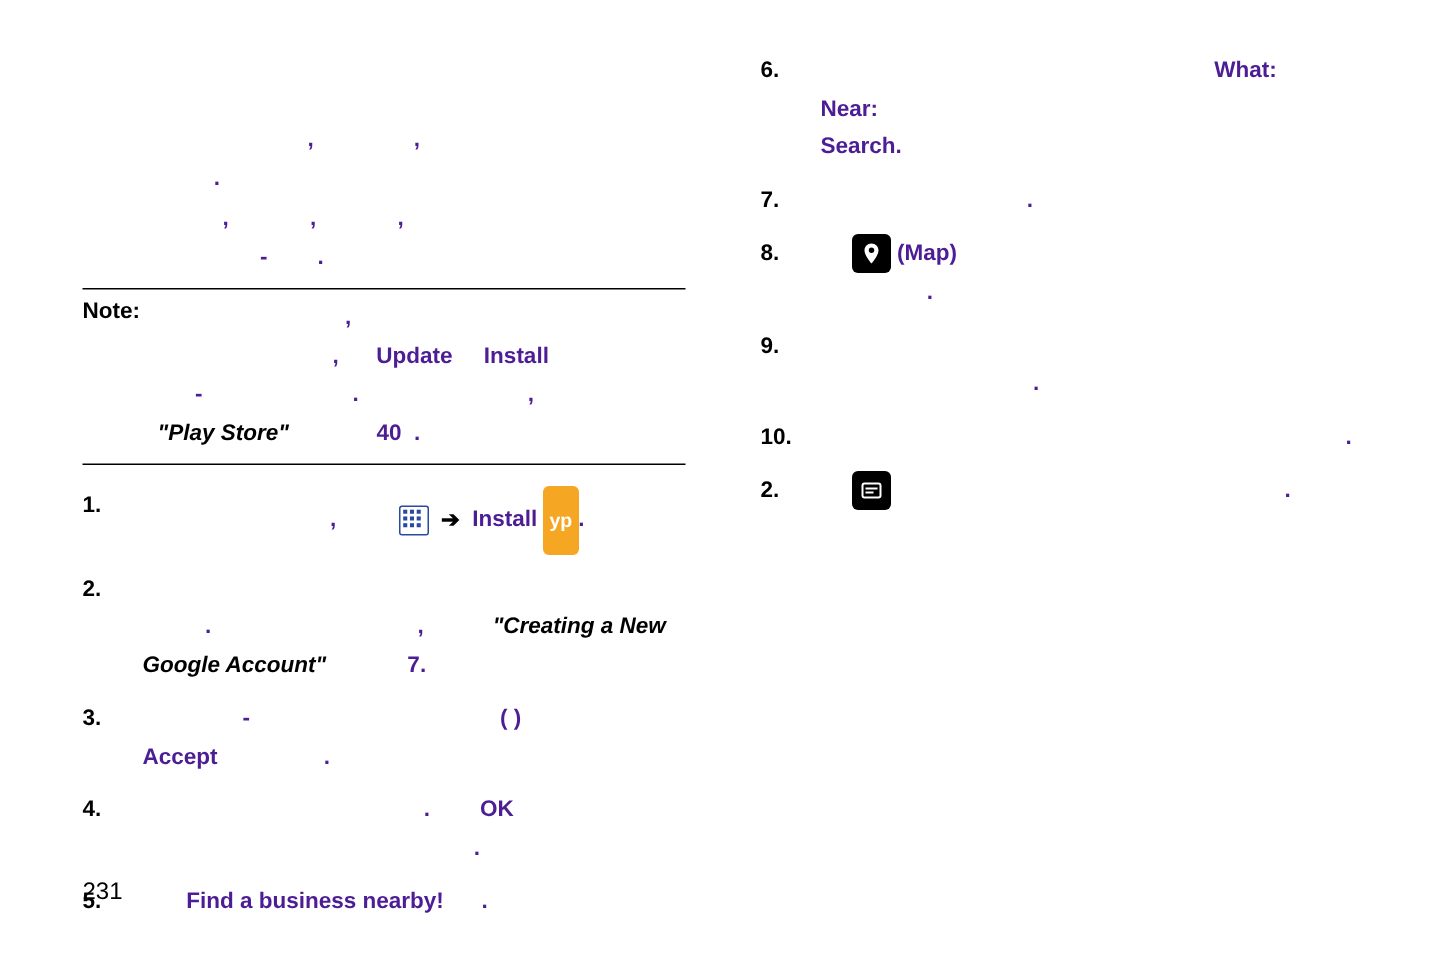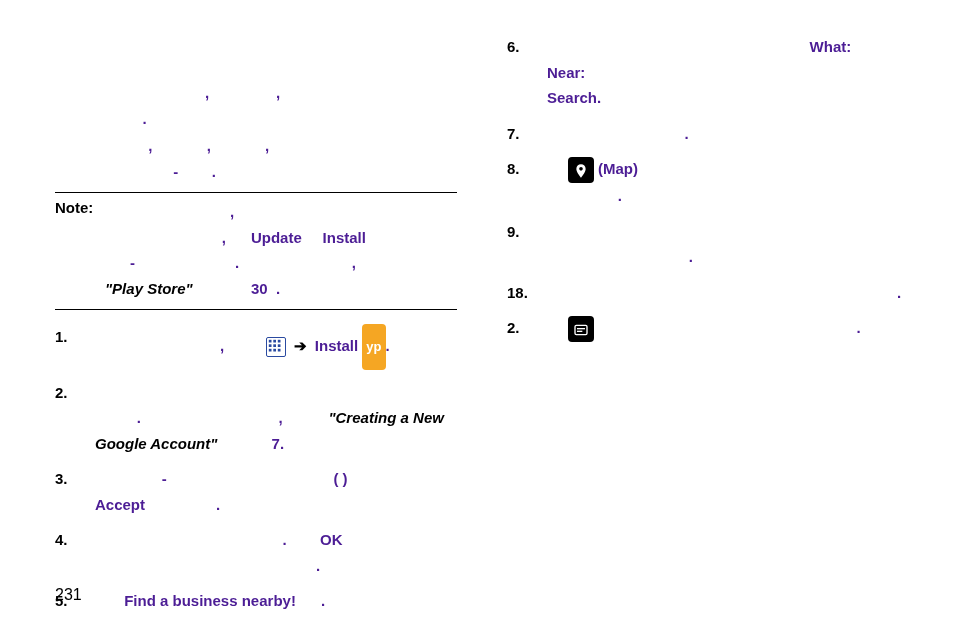--- a/index.html
+++ b/index.html
@@ -77,21 +77,21 @@
       <div class="note-label">Note:</div>
       <div class="note-body">
         <span class="filler">&nbsp;&nbsp;&nbsp;&nbsp;&nbsp;&nbsp;&nbsp;&nbsp;&nbsp;&nbsp;&nbsp;&nbsp;&nbsp;&nbsp;&nbsp;&nbsp;&nbsp;&nbsp;&nbsp;&nbsp;&nbsp;&nbsp;&nbsp;&nbsp;&nbsp;&nbsp;&nbsp;&nbsp;&nbsp;&nbsp;</span><span class="txt">,</span><br>
         <span class="filler">&nbsp;&nbsp;&nbsp;&nbsp;&nbsp;&nbsp;&nbsp;&nbsp;&nbsp;&nbsp;&nbsp;&nbsp;&nbsp;&nbsp;&nbsp;&nbsp;&nbsp;&nbsp;&nbsp;&nbsp;&nbsp;&nbsp;&nbsp;&nbsp;&nbsp;&nbsp;&nbsp;&nbsp;</span><span class="txt">,</span>
         <span class="filler">&nbsp;&nbsp;&nbsp;&nbsp;&nbsp;</span><span class="txt">Update</span>
         <span class="filler">&nbsp;&nbsp;&nbsp;&nbsp;</span><span class="txt">Install</span><br>
         <span class="filler">&nbsp;&nbsp;&nbsp;&nbsp;&nbsp;&nbsp;</span><span class="txt">-</span>
         <span class="filler">&nbsp;&nbsp;&nbsp;&nbsp;&nbsp;&nbsp;&nbsp;&nbsp;&nbsp;&nbsp;&nbsp;&nbsp;&nbsp;&nbsp;&nbsp;&nbsp;&nbsp;&nbsp;&nbsp;&nbsp;&nbsp;&nbsp;&nbsp;</span><span class="txt">.</span>
         <span class="filler">&nbsp;&nbsp;&nbsp;&nbsp;&nbsp;&nbsp;&nbsp;&nbsp;&nbsp;&nbsp;&nbsp;&nbsp;&nbsp;&nbsp;&nbsp;&nbsp;&nbsp;&nbsp;&nbsp;&nbsp;&nbsp;&nbsp;&nbsp;&nbsp;&nbsp;&nbsp;</span><span class="txt">,</span><br>
         <span class="italic">"Play Store"</span>
-        <span class="filler">&nbsp;&nbsp;&nbsp;&nbsp;&nbsp;&nbsp;&nbsp;&nbsp;&nbsp;&nbsp;&nbsp;&nbsp;&nbsp;</span><span class="txt">30</span>
+        <span class="filler">&nbsp;&nbsp;&nbsp;&nbsp;&nbsp;&nbsp;&nbsp;&nbsp;&nbsp;&nbsp;&nbsp;&nbsp;&nbsp;</span><span class="txt">40</span>
         <span class="filler">&nbsp;</span><span class="txt">.</span>
       </div>
     </div>
 
     <hr class="hr">
 
     <ol class="steps">
       <li>
         <span class="num">1.</span>
         <span class="body">
@@ -185,21 +185,21 @@
           <span class="filler">&nbsp;&nbsp;&nbsp;&nbsp;&nbsp;&nbsp;&nbsp;&nbsp;&nbsp;&nbsp;&nbsp;&nbsp;&nbsp;&nbsp;&nbsp;&nbsp;&nbsp;</span><span class="txt">.</span>
         </span>
       </li>
       <li>
         <span class="num">9.</span>
         <span class="body"><br>
           <span class="filler">&nbsp;&nbsp;&nbsp;&nbsp;&nbsp;&nbsp;&nbsp;&nbsp;&nbsp;&nbsp;&nbsp;&nbsp;&nbsp;&nbsp;&nbsp;&nbsp;&nbsp;&nbsp;&nbsp;&nbsp;&nbsp;&nbsp;&nbsp;&nbsp;&nbsp;&nbsp;&nbsp;&nbsp;&nbsp;&nbsp;&nbsp;&nbsp;&nbsp;&nbsp;</span><span class="txt">.</span>
         </span>
       </li>
       <li>
-        <span class="num">18.</span>
+        <span class="num">10.</span>
         <span class="body">
           <span class="filler">&nbsp;&nbsp;&nbsp;&nbsp;&nbsp;&nbsp;&nbsp;&nbsp;&nbsp;&nbsp;&nbsp;&nbsp;&nbsp;&nbsp;&nbsp;&nbsp;&nbsp;&nbsp;&nbsp;&nbsp;&nbsp;&nbsp;&nbsp;&nbsp;&nbsp;&nbsp;&nbsp;&nbsp;&nbsp;&nbsp;&nbsp;&nbsp;&nbsp;&nbsp;&nbsp;&nbsp;&nbsp;&nbsp;&nbsp;&nbsp;&nbsp;&nbsp;&nbsp;&nbsp;&nbsp;&nbsp;&nbsp;&nbsp;&nbsp;&nbsp;&nbsp;&nbsp;&nbsp;&nbsp;&nbsp;&nbsp;&nbsp;&nbsp;&nbsp;&nbsp;&nbsp;&nbsp;&nbsp;&nbsp;&nbsp;&nbsp;&nbsp;&nbsp;&nbsp;&nbsp;&nbsp;&nbsp;&nbsp;&nbsp;&nbsp;&nbsp;&nbsp;&nbsp;&nbsp;&nbsp;&nbsp;&nbsp;&nbsp;&nbsp;</span><span class="txt">.</span>
         </span>
       </li>
       <li>
         <span class="num">2.</span>
         <span class="body">
           <span class="filler">&nbsp;&nbsp;&nbsp;&nbsp;</span>
           <span class="menu-icon">
             <svg viewBox="0 0 24 24">

